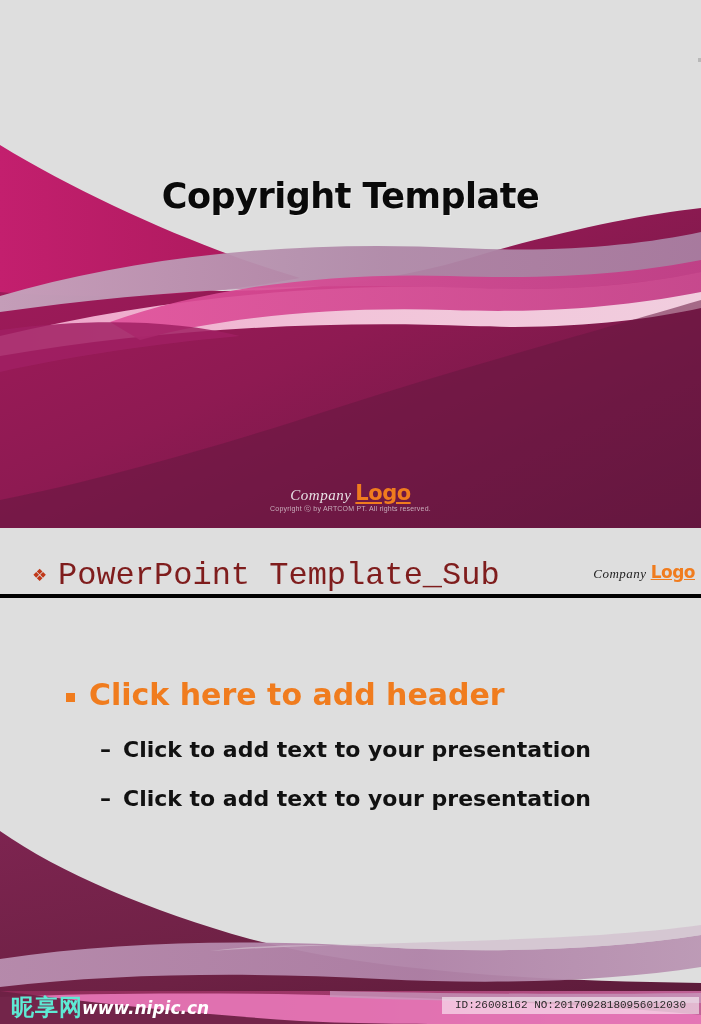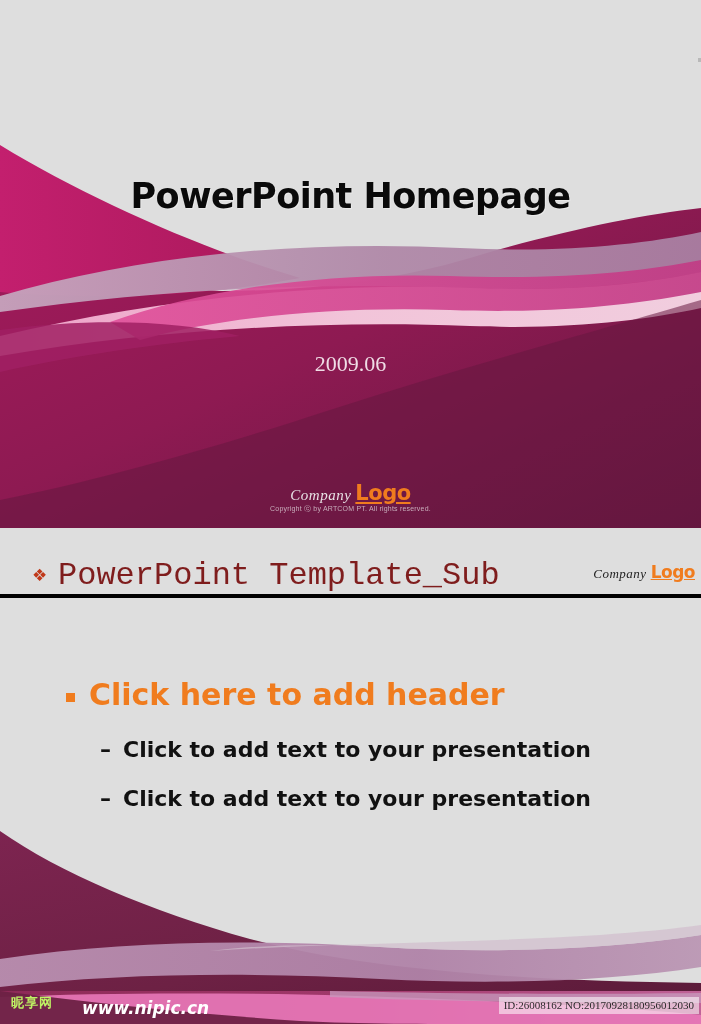--- a/index.html
+++ b/index.html
@@ -227,43 +227,43 @@
     width: 701px;
     height: 33px;
     display: block;
   }
   .footer-cn-logo {
     position: absolute;
     left: 11px;
     top: 5px;
     font-family: "DejaVu Sans", sans-serif;
     font-weight: bold;
-    font-size: 13px;
-    color: #bef264;
+    font-size: 23px;
+    color: #5eead4;
     letter-spacing: 1px;
     line-height: 1;
   }
   .footer-url {
     position: absolute;
     left: 82px;
     top: 9px;
     font-family: "DejaVu Sans", sans-serif;
     font-weight: bold;
     font-style: italic;
     font-size: 17px;
     color: #ffffff;
     line-height: 1;
   }
   .footer-id {
     position: absolute;
     right: 2px;
     top: 6px;
-    padding: 2px 5px;
+    padding: 2px 13px;
     background: rgba(255,255,255,0.55);
-    font-family: Liberation Serif, serif;
+    font-family: Liberation Mono, monospace;
     font-size: 11px;
     color: #2b2b2b;
     white-space: nowrap;
     line-height: 1.2;
   }
   .edge-tick {
     position: absolute;
     right: 0;
     top: 58px;
     width: 3px;
@@ -318,24 +318,23 @@
                L701,308 C645,320 570,330 470,326 C320,320 150,330 0,356 Z" fill="url(#pinkGrad)" opacity="0.95"></path>
 
       <path d="M110,322 C200,290 320,272 450,276 C560,280 640,272 701,260
                L701,292 C640,304 560,314 450,310 C330,306 215,318 140,340 Z" fill="url(#hotPinkGrad)" opacity="0.9"></path>
 
       <path d="M0,330 C90,318 175,320 240,336 C175,342 90,352 0,372 Z" fill="#a02063" opacity="0.85"></path>
 
       <path d="M701,300 C600,330 460,368 330,410 C220,446 100,480 0,500 L0,528 L701,528 Z" fill="#66183f" opacity="0.55"></path>
     </svg>
 
-    <div class="title-heading">PowerPoint Homepage</div>
-
-
-    <div class="title-date">2009.06</div>
+    <div class="title-heading">Copyright Template</div>
+
+
 
     <div class="title-logo-wrap">
       <span class="logo-company">Company</span><span class="logo-word">Logo</span>
     </div>
 
     <div class="title-copyright">Copyright ⓒ by ARTCOM PT. All rights reserved.</div>
   </div>
 
   <div class="content-slide">
 

